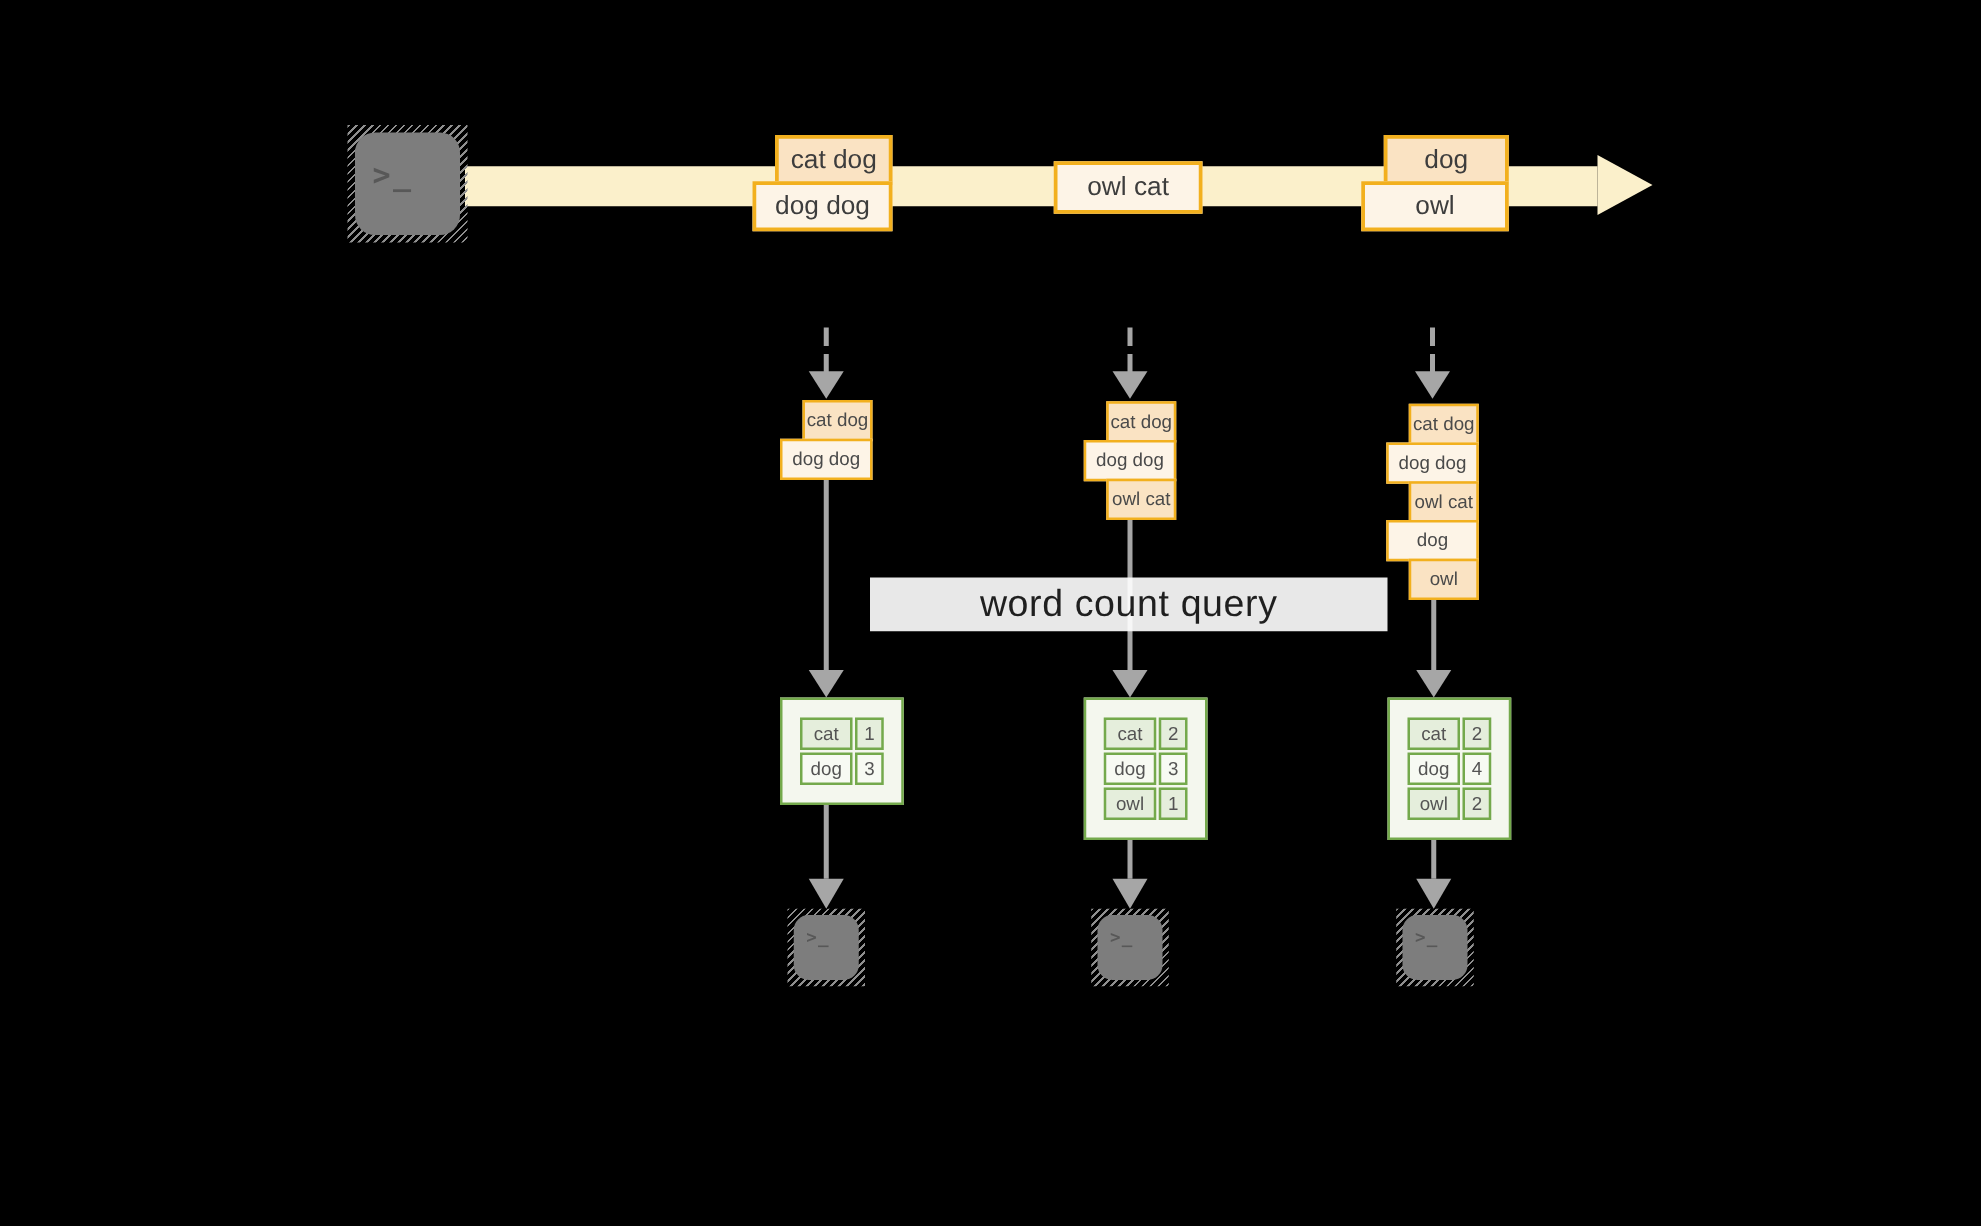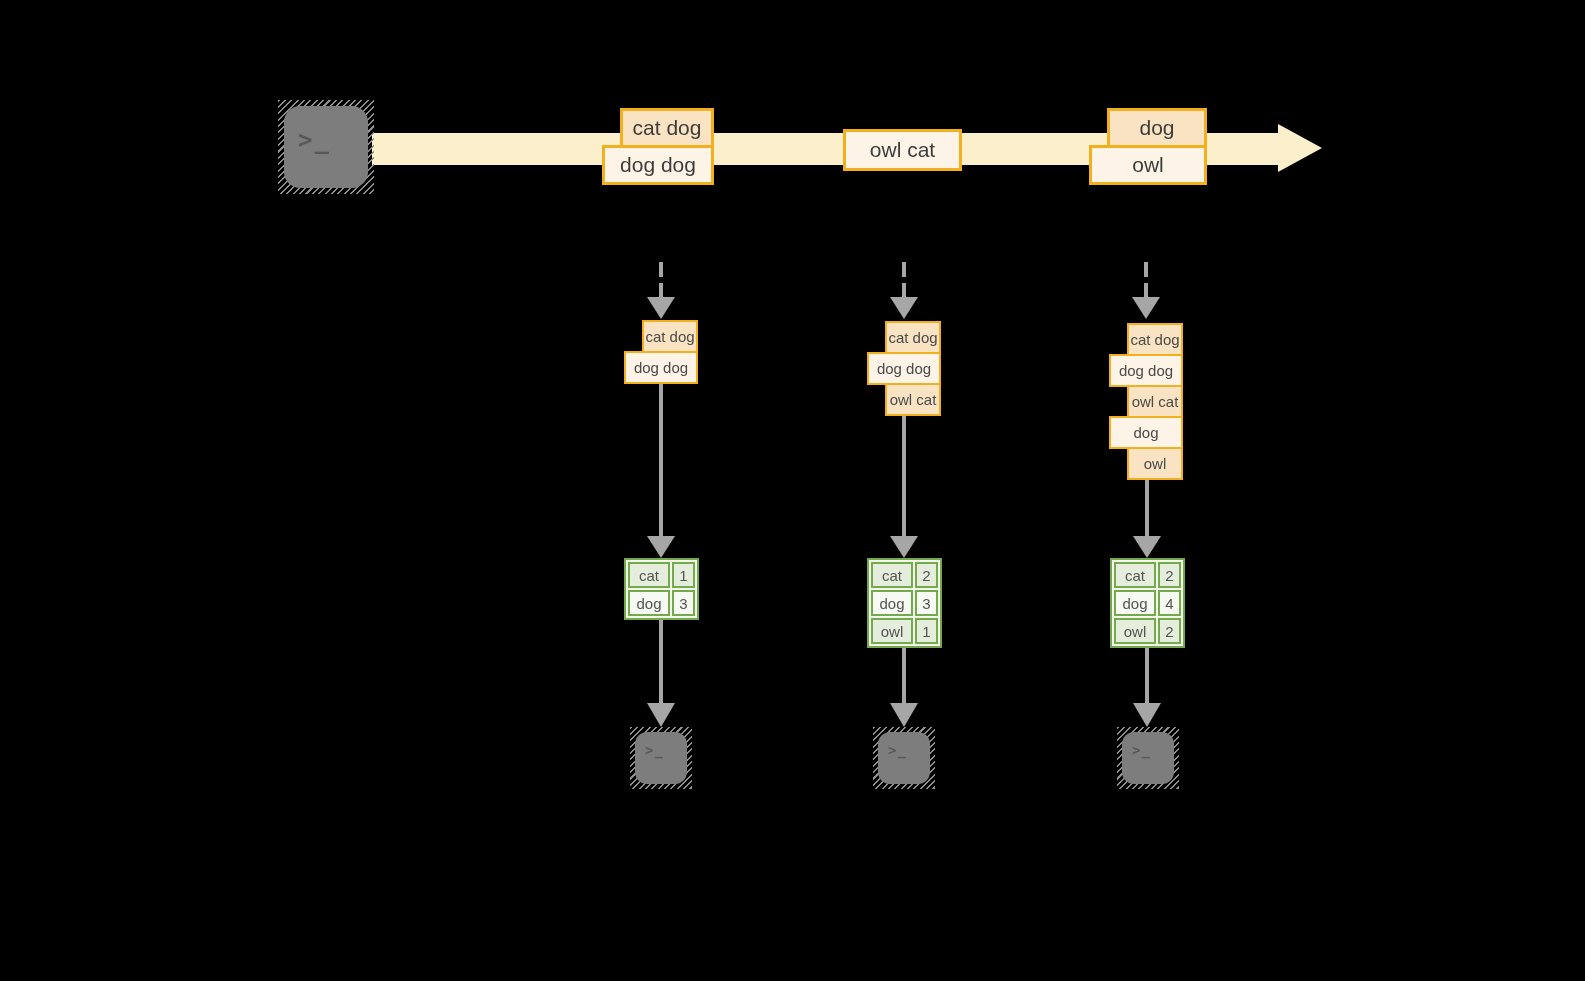--- a/index.html
+++ b/index.html
@@ -27,21 +27,21 @@
   
   .vline { width:4px; background:#A6A6A6; z-index:1; }
   .dline { width:4px; background:repeating-linear-gradient(to bottom,#A6A6A6 0 15px,transparent 15px 21px); z-index:1; }
   .head-down { width:0; height:0; border-left:14px solid transparent; border-right:14px solid transparent; border-top:22px solid #A6A6A6; z-index:1; }
   .head-down.big { border-top-width:24px; }
 
   
   .overlay { background:rgba(255,255,255,0.91); display:flex; align-items:center; justify-content:center; font-size:30px; color:#1f1f1f; z-index:2; letter-spacing:0.5px; }
 
   
-  .gtable { display:grid; grid-template-columns:42px 23px; gap:2px; padding:2px; border:2px solid #74A94C; background:#f4f7ee; z-index:3; }
+  .gtable { display:grid; grid-template-columns:42px 23px; gap:2px; padding:14px; border:2px solid #74A94C; background:#f4f7ee; z-index:3; }
   .gcell { height:26px; border:2px solid #74A94C; display:flex; align-items:center; justify-content:center; font-size:15px; color:#545454; }
   .g-a { background:#E5EEDC; }
   .g-b { background:#F7FAF3; }
 
   
   .term { background:repeating-linear-gradient(135deg,#8f8f8f 0 1.5px,transparent 1.5px 4.5px); z-index:4; }
   .term-body { position:absolute; background:#7d7d7d; }
   .term.big .term-body { inset:6px; border-radius:16px; }
   .term.small .term-body { inset:5px; border-radius:12px; }
   .prompt { position:absolute; color:#585858; font-family:"DejaVu Sans Mono", monospace; font-weight:bold; }
@@ -98,20 +98,21 @@
     <div class="srow fill-a">owl</div>
   </div>
 
   <div class="abs vline" style="left:659px; top:384px; height:152px;"></div>
   <div class="abs head-down" style="left:647px; top:536px;"></div>
   <div class="abs vline" style="left:902px; top:416px; height:120px;"></div>
   <div class="abs head-down" style="left:890px; top:536px;"></div>
   <div class="abs vline" style="left:1145px; top:480px; height:56px;"></div>
   <div class="abs head-down" style="left:1133px; top:536px;"></div>
 
+  <div class="abs overlay" style="left:696px; top:462px; width:414px; height:43px;">word count query</div>
 
   <div class="abs gtable" style="left:624px; top:558px;">
     <div class="gcell g-a">cat</div>
     <div class="gcell g-a">1</div>
     <div class="gcell g-b">dog</div>
     <div class="gcell g-b">3</div>
   </div>
   <div class="abs gtable" style="left:867px; top:558px;">
     <div class="gcell g-a">cat</div>
     <div class="gcell g-a">2</div>

